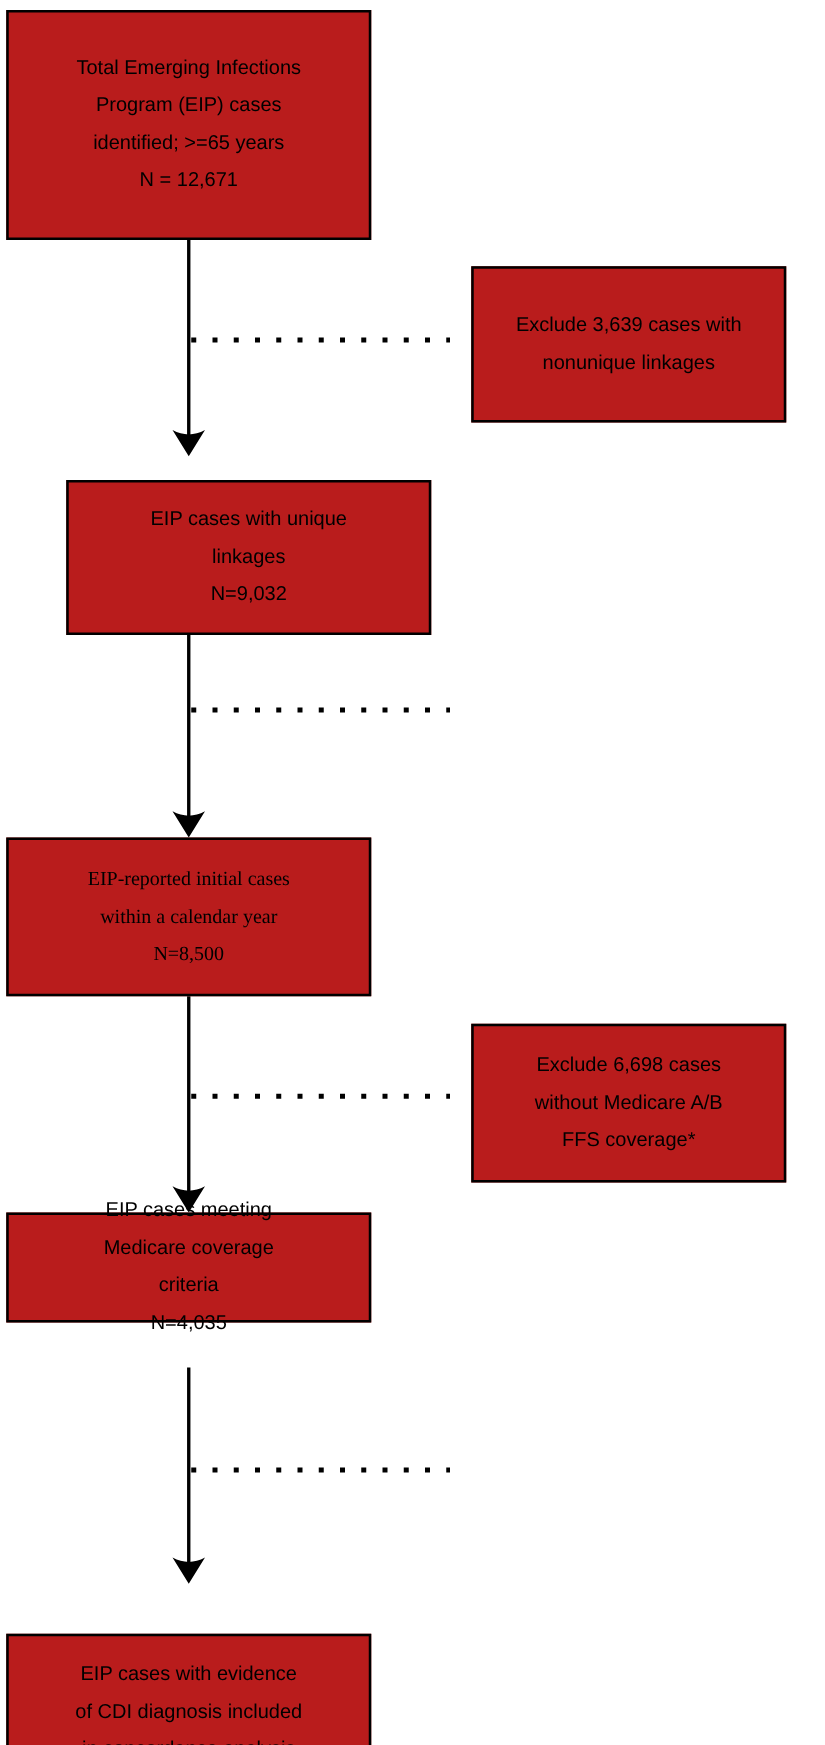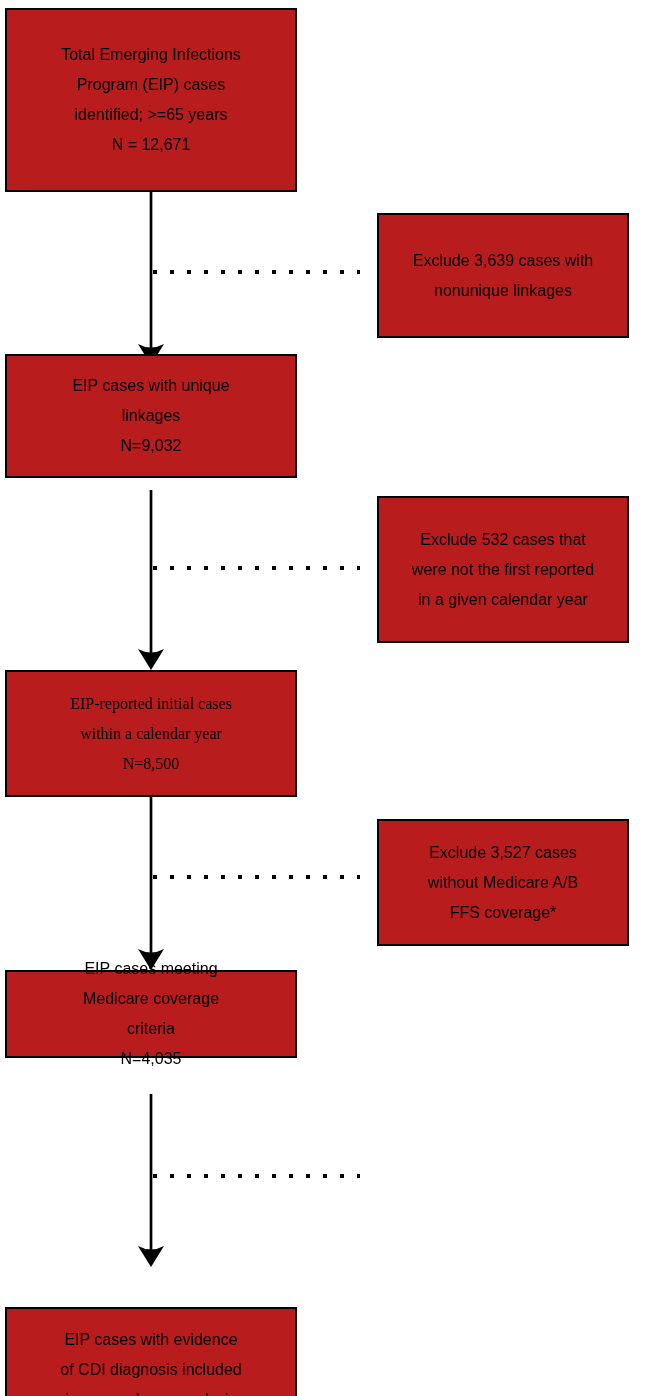--- a/index.html
+++ b/index.html
@@ -18,21 +18,21 @@
     border:2.5px solid #000000;
     background:#b91c1c;
     display:flex;align-items:center;justify-content:center;
     text-align:center;
     font-size:16px;line-height:30px;
     white-space:pre;
   }
   .main{left:5px;width:292px;}
   .excl{left:377px;width:252px;}
   #m1{top:8px;height:184px;}
-  #m2{top:354px;height:124px;}
+  #m2{top:384px;height:124px;margin-left:48px;}
   #m3{top:670px;height:127px;font-family:Liberation Serif, serif;}
   #m4{top:970px;height:88px;}
   #m5{top:1307px;height:156px;}
   #e1{top:213px;height:125px;}
   #e2{top:496px;height:147px;}
   #e3{top:819px;height:127px;}
   #e4{top:1119px;height:127px;}
 </style>
 </head>
 <body>
@@ -78,20 +78,17 @@
 Medicare coverage
 criteria
 N=4,035</div>
   <div class="box main" id="m5">EIP cases with evidence
 of CDI diagnosis included
 in concordance analysis
 N=3,258</div>
 
   <div class="box excl" id="e1">Exclude 3,639 cases with
 nonunique linkages</div>
-  <div class="box excl" id="e2">Exclude 532 cases that
-were not the first reported
-in a given calendar year</div>
-  <div class="box excl" id="e3">Exclude 3,527 cases
+  <div class="box excl" id="e3">Exclude 6,698 cases
 without Medicare A/B
 FFS coverage*</div>
 
 </div>
 
 </body></html>

